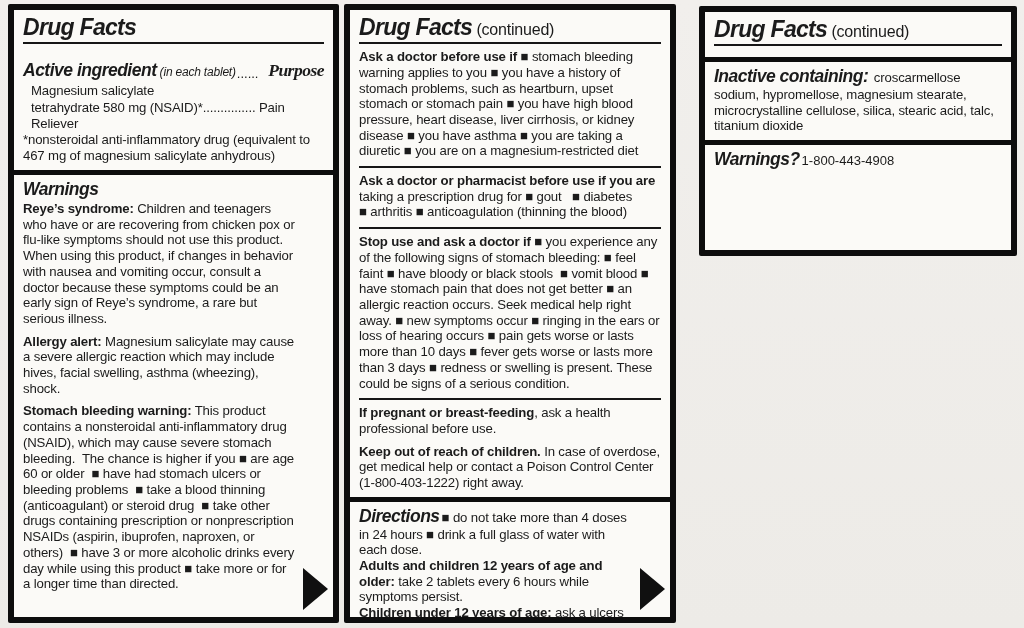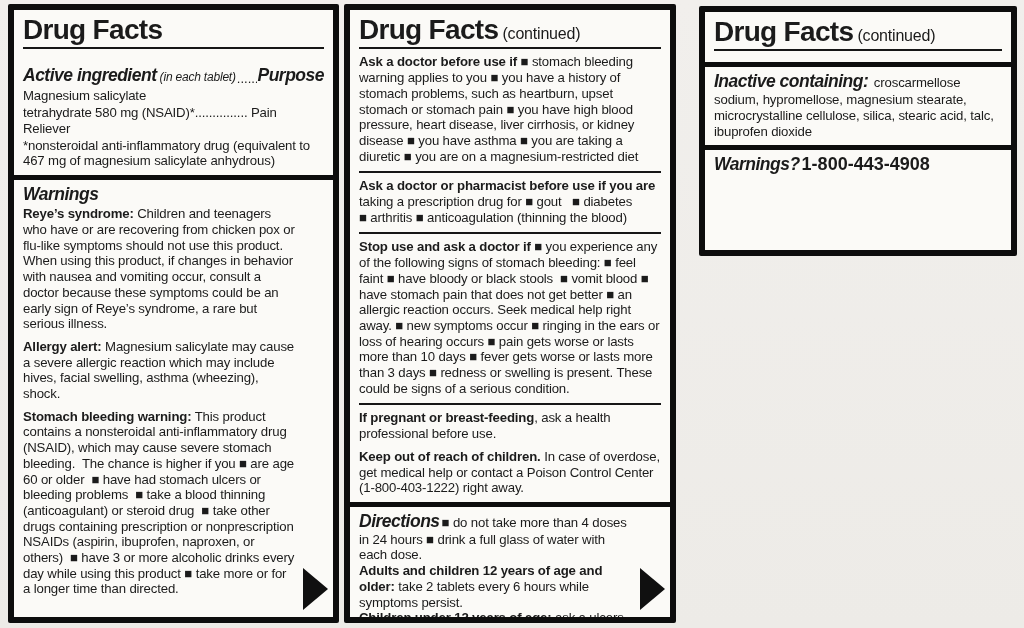--- a/index.html
+++ b/index.html
@@ -18,35 +18,35 @@
   #panel-0{left:8px;top:4px;width:331px;height:619px;}
   #panel-1{left:344px;top:4px;width:332px;height:619px;}
   #panel-2{left:699px;top:6px;width:318px;height:250px;}
   .box{
     background:#fbfaf7;position:relative;flex:0 0 auto;
     padding:4px 9px 6px 9px;overflow:hidden;
   }
   .box:last-child{flex:1 1 auto;}
   .rule{border-top:2px solid #161616;margin:3px 0 5px 0;}
   .para{margin:0 0 7px 0;font-size:13.2px;line-height:1.19;letter-spacing:-0.15px;}
-  .para.tight{margin-bottom:1px;}
+  .para.tight{margin-bottom:1px;margin-left:8px;}
   .para.titleline{margin:1px 0 3px 0;line-height:1.05;}
   .para:last-child{margin-bottom:0;}
   .seg{white-space:pre-wrap;}
   .seg.b{font-weight:bold;}
-  .seg.title{font-size:28px;font-weight:bold;letter-spacing:-0.7px;}
+  .seg.title{font-size:23px;font-weight:bold;font-style:italic;letter-spacing:-0.7px;}
   .seg.titlesfx{font-size:16px;font-weight:normal;letter-spacing:-0.2px;}
   .seg.h1{font-size:17.5px;font-weight:bold;font-style:italic;letter-spacing:-0.5px;}
   .seg.h1sub{font-size:12px;font-style:italic;letter-spacing:-0.2px;}
   .seg.hin{font-size:17.5px;font-weight:bold;font-style:italic;letter-spacing:-0.5px;padding-right:2px;}
-  .seg.phone{font-weight:bold;font-size:18px;letter-spacing:0;}
+  .seg.phone{font-weight:normal;font-size:13px;letter-spacing:0;}
   .hrow{display:flex;align-items:flex-end;margin:16px 0 2px 0;}
   .hrow .hleft{flex:0 0 auto;}
   .hrow .dots{flex:1 1 auto;overflow:hidden;white-space:nowrap;font-size:13px;padding:0 1px;}
-  .hrow .hright{flex:0 0 auto;}
+  .hrow .hright{flex:0 0 auto;font-family:Liberation Serif, serif;}
   .arrow{
     position:absolute;right:5px;bottom:7px;width:0;height:0;
     border-top:21px solid transparent;border-bottom:21px solid transparent;
     border-left:25px solid #101010;
   }
   .box.has-arrow{padding-right:36px;}
 </style>
 </head>
 <body>
 
@@ -91,18 +91,18 @@
 </span><span class="seg b">Children under 12 years of age:</span><span class="seg"> ask a ulcers</span></p>
       <div class="arrow"></div>
     </div>
   </div>
 <div class="panel" id="panel-2">
     <div class="box">
       <p class="para titleline"><span class="seg title">Drug Facts</span><span class="seg titlesfx"> (continued)</span></p>
       <div class="rule"></div>
     </div>
     <div class="box">
-      <p class="para"><span class="seg hin">Inactive containing:</span><span class="seg"> croscarmellose sodium, hypromellose, magnesium stearate, microcrystalline cellulose, silica, stearic acid, talc, ibuprofen dioxide</span></p>
+      <p class="para"><span class="seg hin">Inactive containing:</span><span class="seg"> croscarmellose sodium, hypromellose, magnesium stearate, microcrystalline cellulose, silica, stearic acid, talc, titanium dioxide</span></p>
     </div>
     <div class="box">
       <p class="para"><span class="seg hin">Warnings?</span><span class="seg phone">1-800-443-4908</span></p>
     </div>
   </div>
 
 </body></html>

